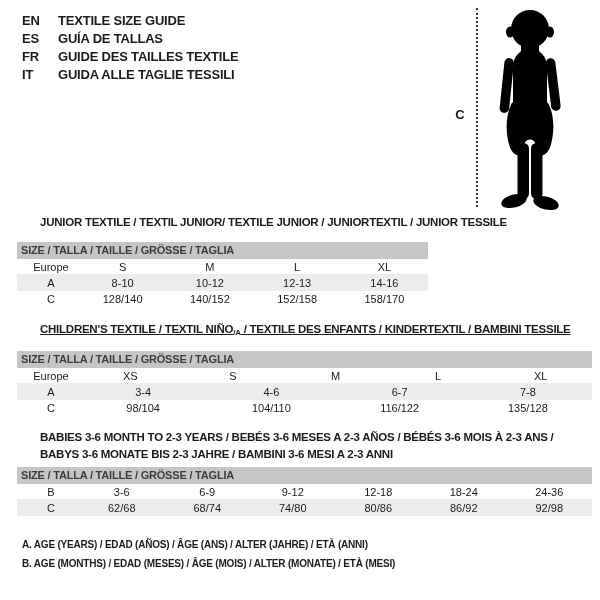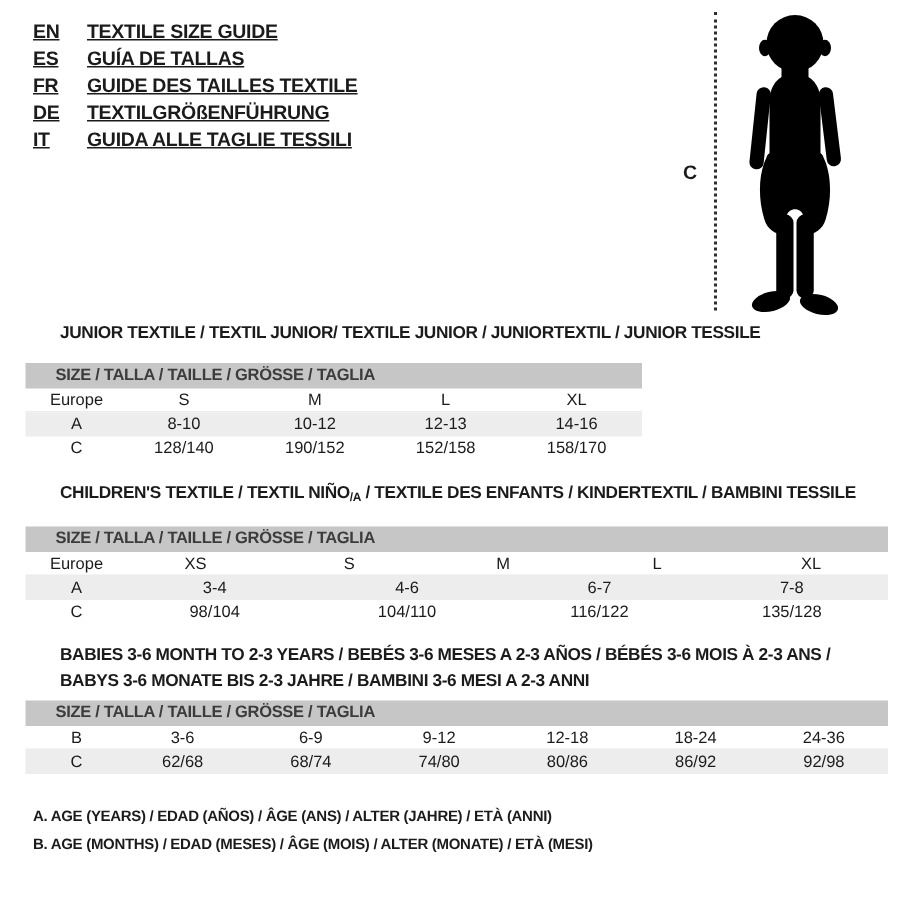--- a/index.html
+++ b/index.html
@@ -1,44 +1,44 @@
 <!DOCTYPE html>
 <html><head>
 <meta charset="utf-8">
 <style>
   html,body { margin:0; padding:0; background:#ffffff; }
   .canvas {
     position:relative; width:600px; height:600px; background:#ffffff;
     font-family:"Liberation Sans", sans-serif; color:#1b1b1b; overflow:hidden;
   }
   
-  .langs { position:absolute; left:22px; top:11px;text-decoration:underline; }
+  .langs { position:absolute; left:22px; top:11px; }
   .lang-row { display:flex; height:18px; align-items:center;
               font-weight:700; font-size:13px; letter-spacing:-0.2px; }
   .lang-code { width:36px; }
   
   .dash-line { position:absolute; left:476px; top:8px; height:199px; width:0;
                border-left:2px dotted #2d2d2d; }
   .measure-c { position:absolute; left:450px; top:107px; width:20px; text-align:center;
                font-size:13px; font-weight:600; }
   .baby { position:absolute; left:486px; top:8px; }
   
   .section-title { position:absolute; left:40px; font-size:11.5px; font-weight:700;
                    letter-spacing:-0.25px; white-space:nowrap; }
   .title-junior { top:216px; }
-  .title-children { top:323px; }
+  .title-children { top:323px;text-decoration:underline; }
   .title-babies { top:429px; line-height:17px; }
   .sub { font-size:8px; vertical-align:-2px; }
   
   .size-table { position:absolute; left:17px; }
   .tbl-junior { top:242px; width:411px; }
   .tbl-children { top:351px; width:575px; }
   .tbl-babies { top:467px; width:575px; }
   .t-header { height:17px; background:#c6c6c6; color:#3c3c3c; font-size:11px;
-              font-weight:700; line-height:17px; padding-left:20px; letter-spacing:-0.2px; }
+              font-weight:700; line-height:17px; padding-left:4px; letter-spacing:-0.2px; }
   .t-row { display:flex; height:16px; line-height:16px; font-size:11px;
            box-sizing:border-box; }
   .t-row.hair { border-bottom:1px solid #ececec; }
   .t-row.shaded { background:#ededed; }
   .t-label { width:56px; padding-left:6px; text-align:center; }
   .t-cell { flex:1; text-align:center; }
   
   .footnotes { position:absolute; left:22px; top:536px; font-size:10px;
                font-weight:700; letter-spacing:-0.2px; line-height:18.5px; }
 </style>
@@ -52,24 +52,20 @@
       <span class="lang-code">EN</span>
       <span class="lang-title">TEXTILE SIZE GUIDE</span>
     </div>
     <div class="lang-row">
       <span class="lang-code">ES</span>
       <span class="lang-title">GUÍA DE TALLAS</span>
     </div>
     <div class="lang-row">
       <span class="lang-code">FR</span>
       <span class="lang-title">GUIDE DES TAILLES TEXTILE</span>
-    </div>
-    <div class="lang-row">
-      <span class="lang-code">DE</span>
-      <span class="lang-title">TEXTILGRÖßENFÜHRUNG</span>
     </div>
     <div class="lang-row">
       <span class="lang-code">IT</span>
       <span class="lang-title">GUIDA ALLE TAGLIE TESSILI</span>
     </div>
   </div>
 
   <div class="dash-line"></div>
   <div class="measure-c">C</div>
   <svg class="baby" width="88" height="204" viewBox="0 0 88 204" fill="#000000" aria-hidden="true">
@@ -100,21 +96,21 @@
     <div class="t-row shaded">
       <span class="t-label">A</span>
       <span class="t-cell">8-10</span>
       <span class="t-cell">10-12</span>
       <span class="t-cell">12-13</span>
       <span class="t-cell">14-16</span>
     </div>
     <div class="t-row">
       <span class="t-label">C</span>
       <span class="t-cell">128/140</span>
-      <span class="t-cell">190/152</span>
+      <span class="t-cell">140/152</span>
       <span class="t-cell">152/158</span>
       <span class="t-cell">158/170</span>
     </div>
   </div>
 
   <div class="section-title title-children">
     <span>CHILDREN'S TEXTILE / TEXTIL NIÑO</span><span class="sub">/A</span><span> / TEXTILE DES ENFANTS / KINDERTEXTIL / BAMBINI TESSILE</span>
   </div>
   <div class="size-table tbl-children">
     <div class="t-header">SIZE / TALLA / TAILLE / GRÖSSE / TAGLIA</div>

